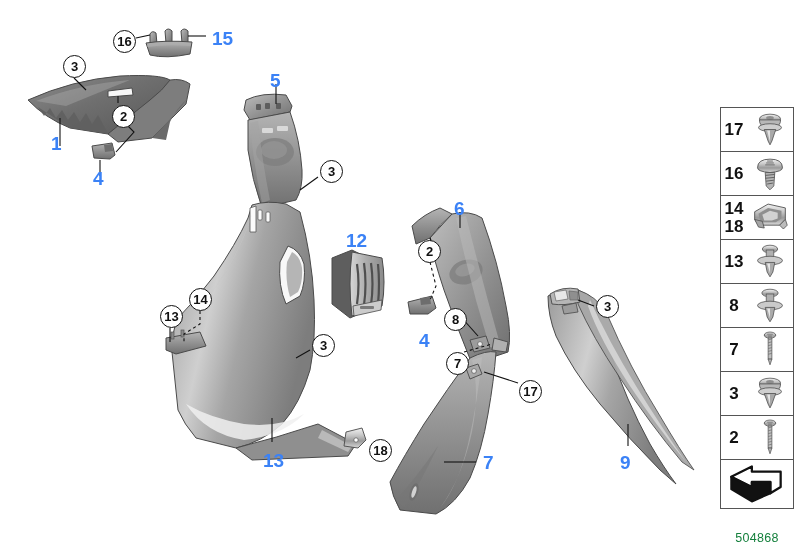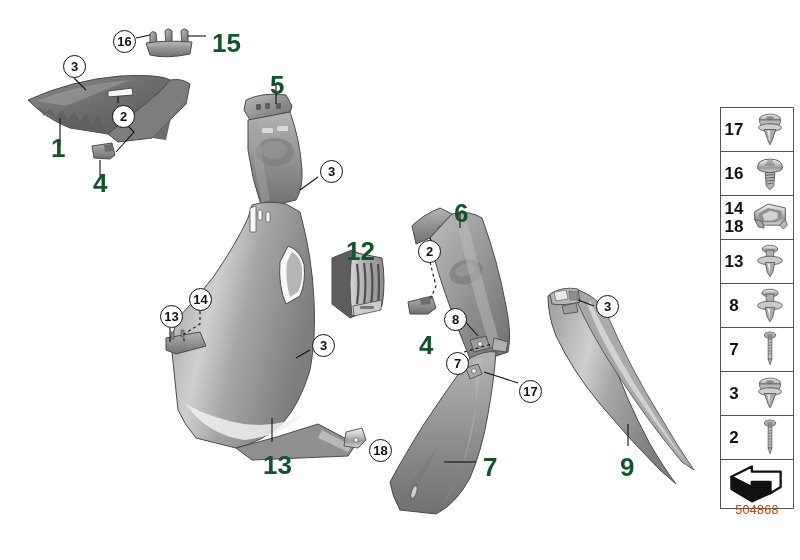--- a/index.html
+++ b/index.html
@@ -14,21 +14,21 @@
   
   .callout{
     position:absolute;width:23px;height:23px;border-radius:50%;
     border:1.6px solid #111;background:#fff;
     display:flex;align-items:center;justify-content:center;
     font-size:13px;font-weight:bold;color:#111;
     box-sizing:border-box;z-index:30;
   }
   
   .plabel{
-    position:absolute;font-size:26px;font-weight:bold;color:#14532d;
+    position:absolute;font-size:19px;font-weight:bold;color:#3b82f6;
     z-index:30;white-space:nowrap;
   }
 
   
   #legend{
     position:absolute;left:720px;top:107px;width:74px;
     border:1.2px solid #555;box-sizing:border-box;background:#fff;z-index:20;
   }
   .lrow{
     display:flex;align-items:center;
@@ -38,22 +38,22 @@
   .lrow:last-child{border-bottom:none;}
   .lnum{
     width:26px;flex:none;text-align:center;
     font-size:17px;font-weight:bold;color:#111;line-height:1.05;
   }
   .lnum small{display:block;font-size:17px;font-weight:bold;}
   .lart{flex:1;height:100%;position:relative;}
   .lart svg{position:absolute;left:0;top:0;width:100%;height:100%;}
   #arrowrow{height:48px;}
   #diagid{
-    position:absolute;left:720px;top:503px;width:74px;text-align:center;
-    font-size:12.5px;color:#c2410c;letter-spacing:.3px;z-index:20;
+    position:absolute;left:720px;top:531px;width:74px;text-align:center;
+    font-size:12.5px;color:#15803d;letter-spacing:.3px;z-index:20;
   }
 </style>
 </head>
 <body>
 
 <div id="stage">
 
   <svg class="layer" viewBox="0 0 800 560">
     <defs>
       <linearGradient id="gDark" x1="0" y1="0" x2="1" y2="1">
@@ -289,21 +289,21 @@
   <div class="callout" style="left:160px;top:305px">13</div>
   <div class="callout" style="left:312px;top:334px">3</div>
   <div class="callout" style="left:519px;top:380px">17</div>
   <div class="callout" style="left:369px;top:439px">18</div>
 
   <div class="plabel" style="left:212px;top:28px">15</div>
   <div class="plabel" style="left:51px;top:133px">1</div>
   <div class="plabel" style="left:93px;top:168px">4</div>
   <div class="plabel" style="left:270px;top:70px">5</div>
   <div class="plabel" style="left:454px;top:198px">6</div>
-  <div class="plabel" style="left:346px;top:236px">12</div>
+  <div class="plabel" style="left:346px;top:230px">12</div>
   <div class="plabel" style="left:419px;top:330px">4</div>
   <div class="plabel" style="left:263px;top:450px">13</div>
   <div class="plabel" style="left:483px;top:452px">7</div>
   <div class="plabel" style="left:620px;top:452px">9</div>
 
   <div id="legend">
 
     <div class="lrow">
       <div class="lnum">17</div>
       <div class="lart">

